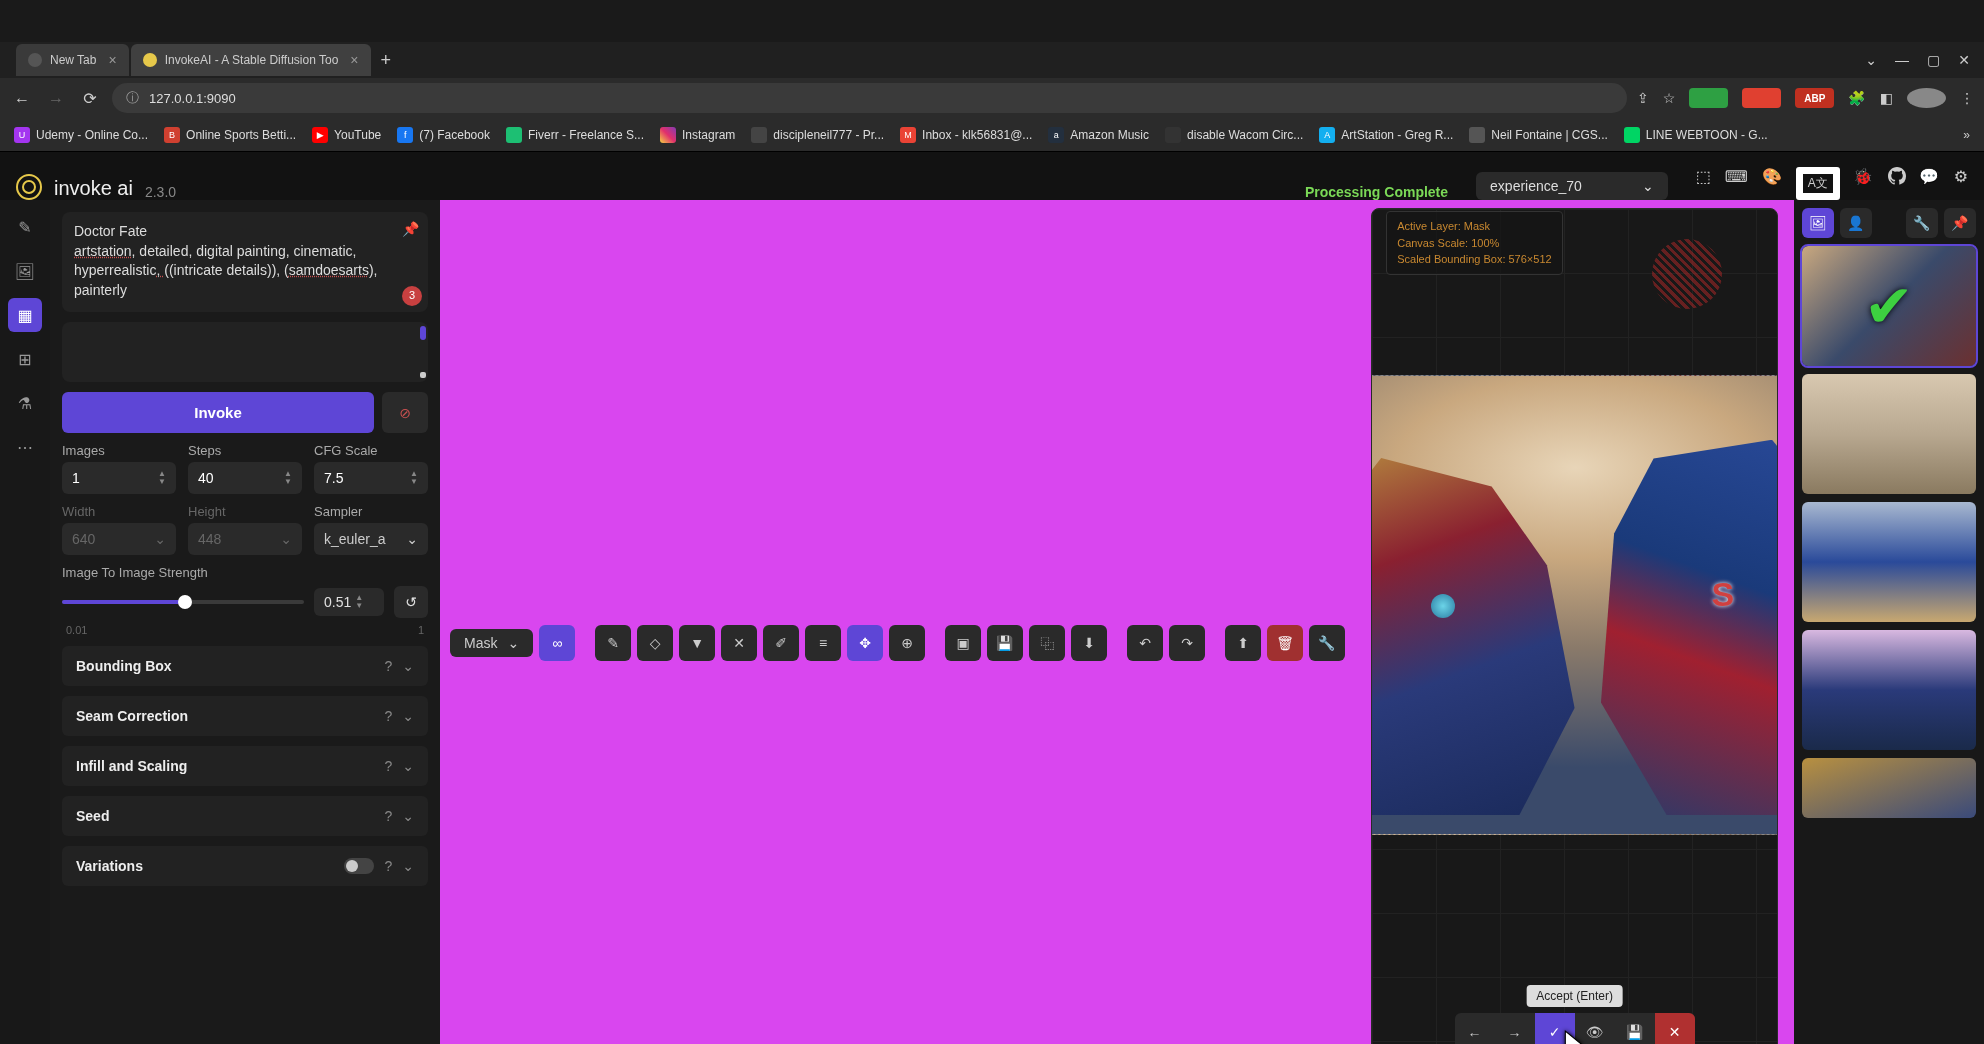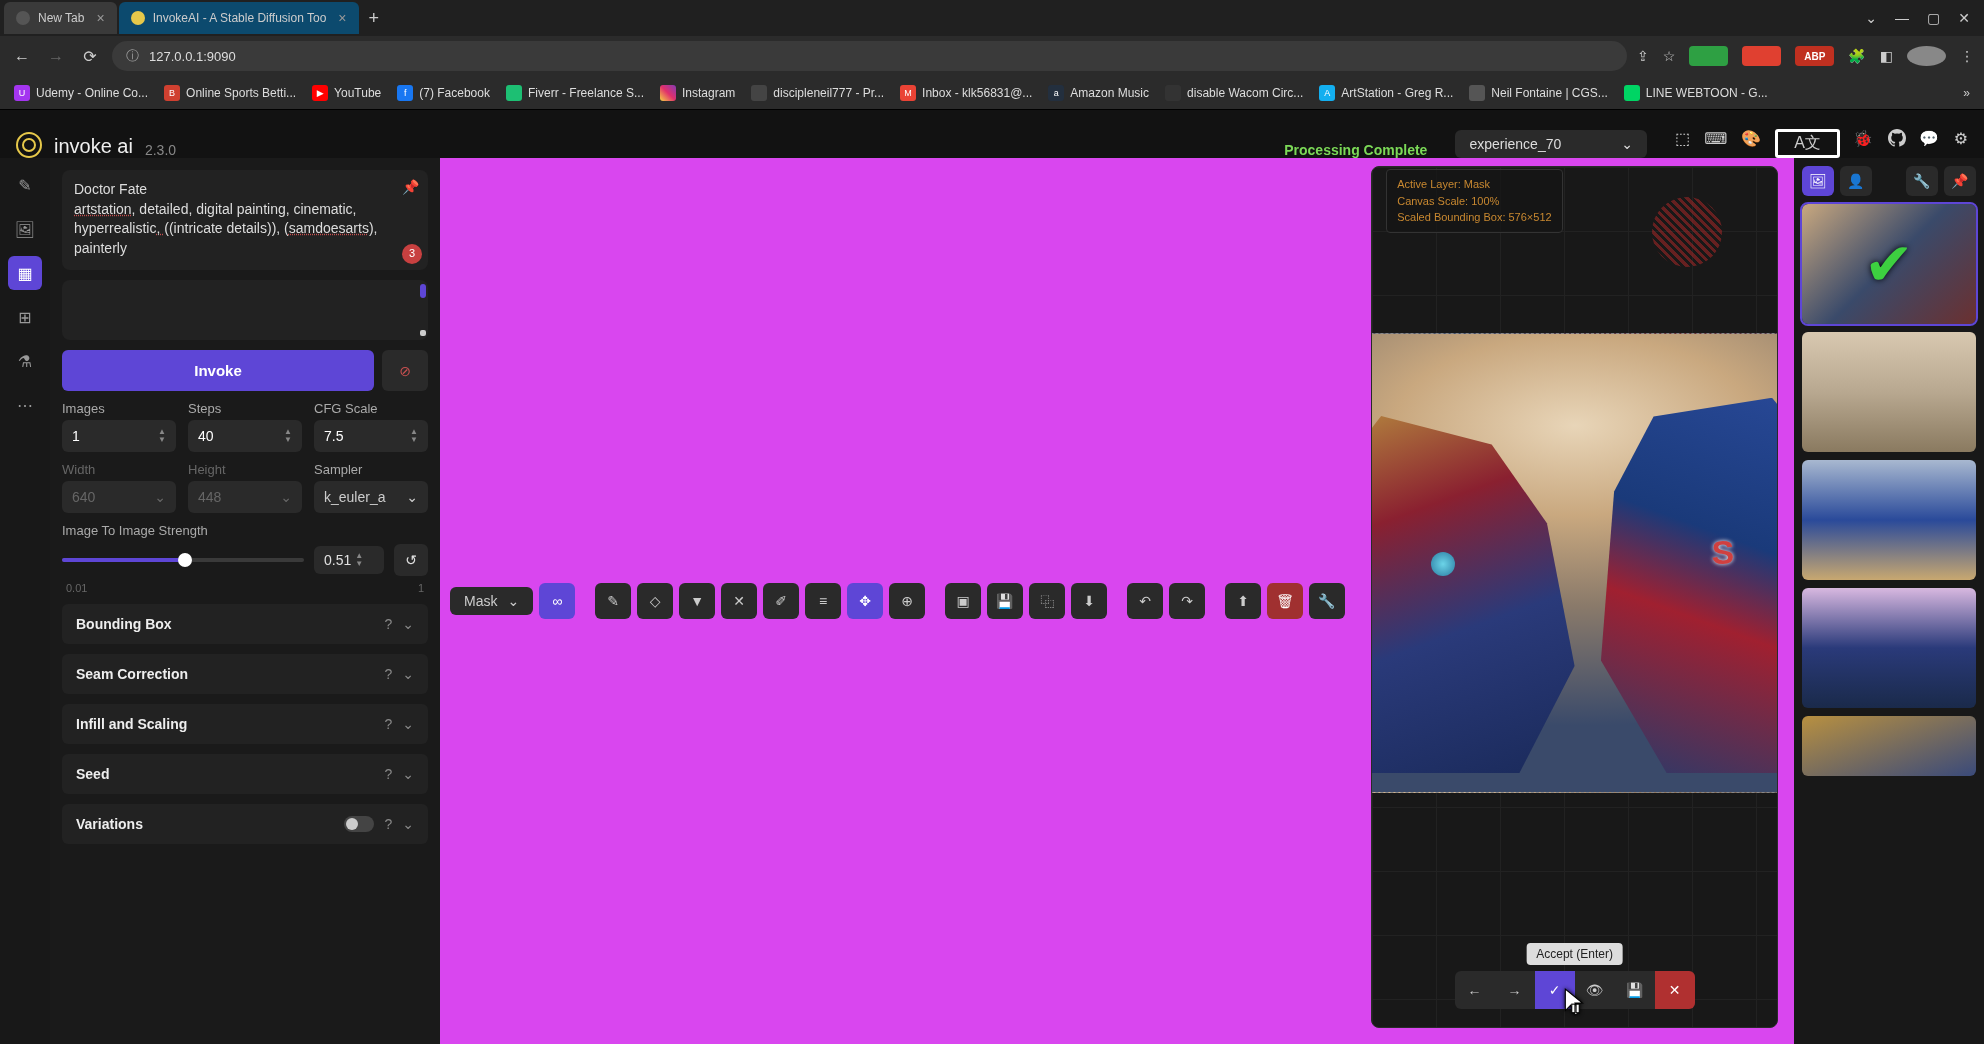--- a/index.html
+++ b/index.html
@@ -1,21 +1,21 @@
 <!DOCTYPE html>
 <html><head>
 <meta charset="utf-8">
 <style>
 * { margin: 0; padding: 0; box-sizing: border-box; font-family: -apple-system, BlinkMacSystemFont, 'Segoe UI', sans-serif; }
 body { background: #1a1a1a; color: #e0e0e0; width: 1984px; height: 1044px; overflow: hidden; font-size: 14px; }
 
 
 .browser-chrome { background: #2b2b2b; }
-.tab-bar { display: flex; align-items: center; height: 36px; background: #202020; padding-left: 4px; }
-.tab { display: flex; align-items: center; gap: 8px; padding: 0 12px; height: 32px; background: #0c4a6e; border-radius: 6px 6px 0 0; margin-right: 2px; font-size: 12px; color: #ccc; max-width: 240px; }
+.tab-bar { display: flex; align-items: center; height: 36px; background: #202020; padding-left: 16px; margin-top: 42px; }
+.tab { display: flex; align-items: center; gap: 8px; padding: 0 12px; height: 32px; background: #404040; border-radius: 6px 6px 0 0; margin-right: 2px; font-size: 12px; color: #ccc; max-width: 240px; }
 .tab.inactive { background: #3a3a3a; }
 .tab-favicon { width: 14px; height: 14px; border-radius: 50%; }
 .tab-close { color: #999; font-size: 14px; margin-left: 4px; cursor: pointer; }
 .new-tab-btn { color: #ccc; padding: 0 8px; font-size: 18px; }
 .window-controls { margin-left: auto; display: flex; gap: 18px; padding-right: 14px; color: #ccc; }
 .addr-bar { display: flex; align-items: center; gap: 10px; padding: 6px 10px; height: 40px; }
 .nav-btn { color: #ccc; width: 24px; text-align: center; font-size: 16px; }
 .url-box { flex: 1; display: flex; align-items: center; gap: 10px; background: #3a3a3a; border-radius: 16px; padding: 4px 14px; height: 30px; font-size: 13px; color: #ddd; }
 .addr-right { display: flex; gap: 14px; align-items: center; color: #ccc; }
 .ext-icon { width: 39px; height: 20px; border-radius: 4px; display: flex; align-items: center; justify-content: center; font-size: 10px; color: #fff; }
@@ -231,21 +231,21 @@
     <div class="header-spacer"></div>
     <span class="status-text">Processing Complete</span>
     <div class="model-select">
       <span>experience_70</span>
       <span>⌄</span>
     </div>
     <div class="header-icons">
       <span>⬚</span>
       <span>⌨</span>
       <span>🎨</span>
-      <span style="font-size:16px;border:3px solid #ffffff;padding:1px 16px;border-radius:3px">A文</span>
+      <span style="font-size:12px;border:7px solid #ffffff;padding:1px 5px;border-radius:3px">A文</span>
       <span>🐞</span>
       <span><svg width="18" height="18" viewBox="0 0 16 16" fill="#ccc">
             <path d="M8 0C3.58 0 0 3.58 0 8c0 3.54 2.29 6.53 5.47 7.59.4.07.55-.17.55-.38v-1.34c-2.23.48-2.7-1.07-2.7-1.07-.36-.93-.89-1.17-.89-1.17-.73-.5.05-.49.05-.49.8.06 1.23.83 1.23.83.72 1.23 1.88.87 2.34.67.07-.52.28-.87.51-1.07-1.78-.2-3.64-.89-3.64-3.95 0-.87.31-1.59.82-2.15-.08-.2-.36-1.02.08-2.12 0 0 .67-.21 2.2.82a7.6 7.6 0 014 0c1.53-1.04 2.2-.82 2.2-.82.44 1.1.16 1.92.08 2.12.51.56.82 1.27.82 2.15 0 3.07-1.87 3.75-3.65 3.95.29.25.54.73.54 1.48v2.2c0 .21.15.46.55.38A8 8 0 0016 8c0-4.42-3.58-8-8-8z"></path>
           </svg></span>
       <span>💬</span>
       <span>⚙</span>
     </div>
   </div>
 
   <div class="app-body">

